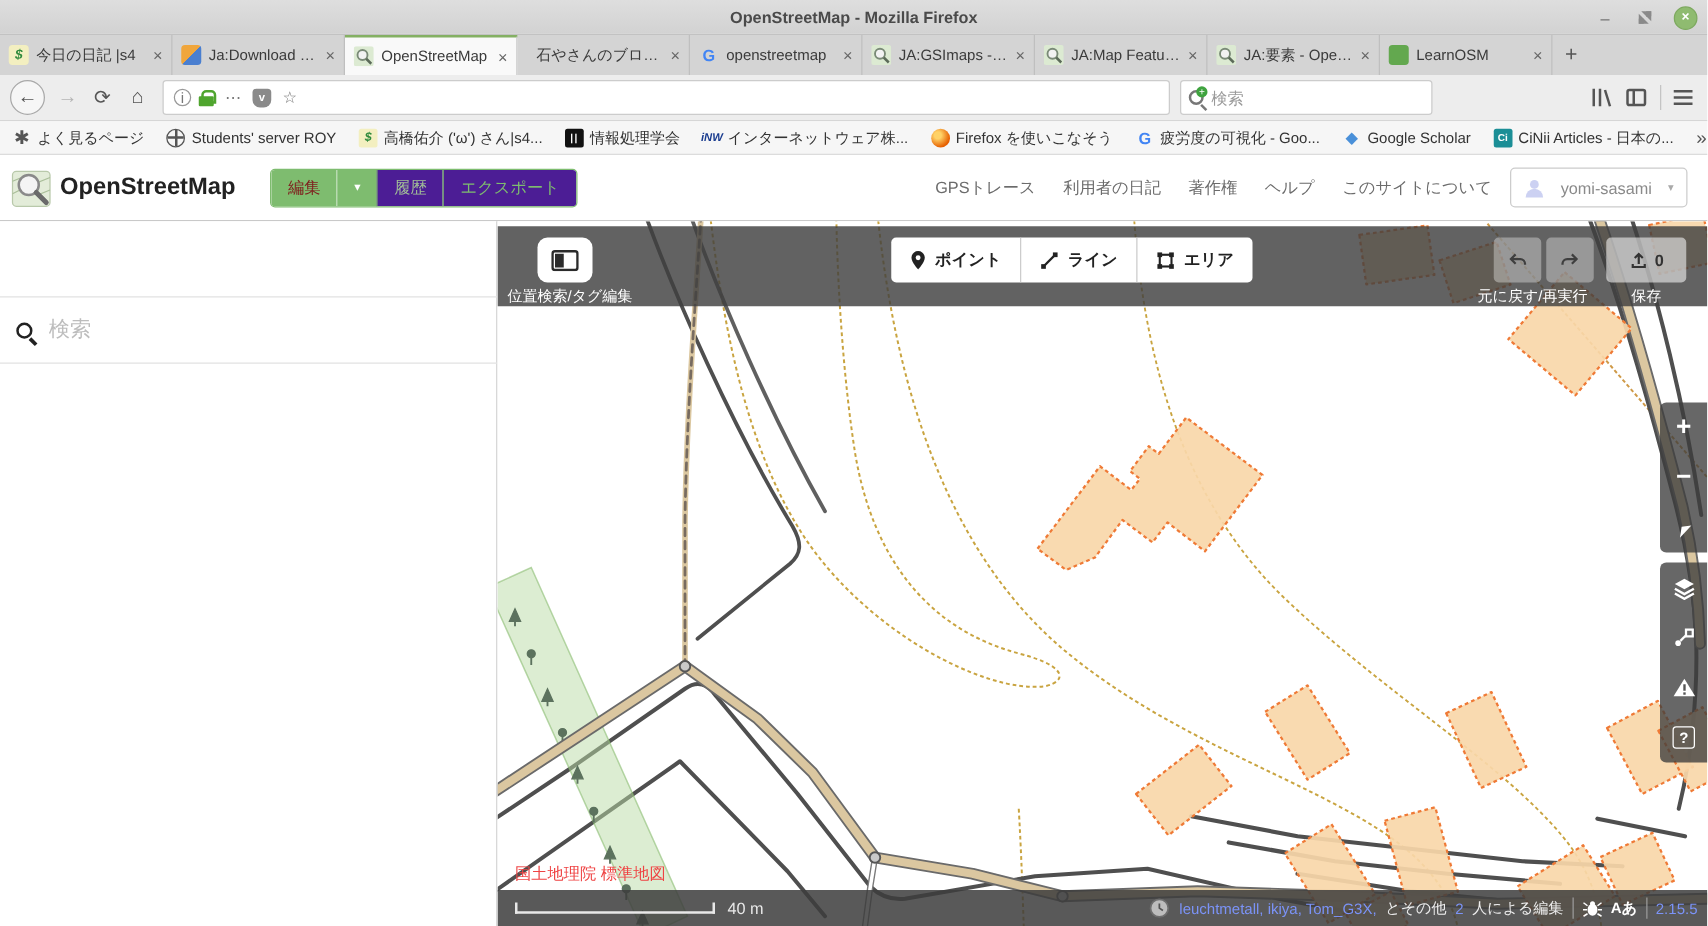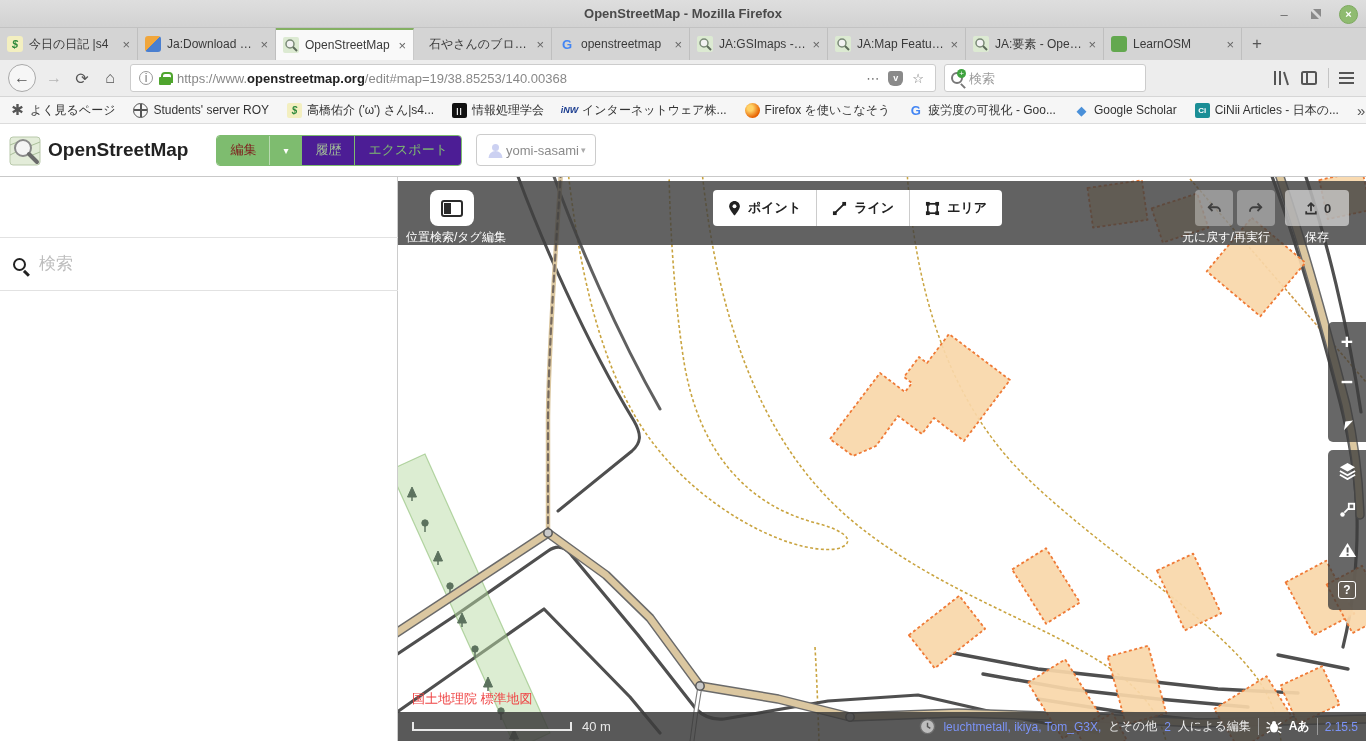--- a/index.html
+++ b/index.html
@@ -106,21 +106,21 @@
   #brand { font-size:19px; font-weight:bold; color:#222; margin-left:6px; }
   #editgroup { display:flex; height:31px; border:1px solid #7ebc6f; border-radius:4px;
     overflow:hidden; margin-left:28px; font-size:13px; }
   #editgroup .seg { display:flex; align-items:center; padding:0 13px; }
   .seg.green { background:#7ebc6f; color:#7f1d1d; }
   .seg.caret { background:#7ebc6f; color:#fff; padding:0 9px; border-left:1px solid rgba(255,255,255,.45); font-size:10px; }
   .seg.white { background:#4c1d95; border-left:1px solid #7ebc6f; }
   .seg.hist { color:#a3c097; }
   .seg.expo { color:#7ebc6f; }
   #osm-links { margin-left:auto; display:flex; align-items:center; gap:22px; font-size:13px; color:#6b6b6b; }
-  #userchip { display:flex; align-items:center; gap:2px; border:1px solid #ccc; border-radius:4px;
+  #userchip { display:flex; align-items:center; gap:13px; border:1px solid #ccc; border-radius:4px;
     height:32px; padding:0 10px; margin-left:14px; margin-right:8px; color:#8a8a8a; font-size:13px; }
   #userchip .caret { color:#aaa; font-size:9px; }
 
   
   #sidebar { left:0; top:177px; width:398px; height:564px; background:#fff;
     border-right:1px solid #ccc; }
   #sb-heading { left:0; top:22px; width:398px; text-align:center; font-size:15px;
     font-weight:bold; color:#161616; }
   .sb-divider { left:0; width:398px; height:1px; background:#e2e2e2; }
   #sb-search { left:0; top:61px; width:398px; height:52px; display:flex; align-items:center; padding:0 13px; }
@@ -257,21 +257,20 @@
 </div>
 
 <div class="abs" id="navbar">
   <span class="navicon" id="back-btn">←</span>
   <span class="navicon" id="fwd-btn">→</span>
   <span class="navicon">⟳</span>
   <span class="navicon">⌂</span>
   <div id="urlbar">
     <span class="info">i</span>
     <span class="lock"></span>
-    <span class="urltext"><span>https://www.</span><b>openstreetmap.org</b><span>/edit#map=19/38.85253/140.00368</span></span>
     <span class="uicon">⋯</span>
     <span class="pocket">v</span>
     <span class="uicon">☆</span>
   </div>
   <div id="searchbox">
     <span class="mag">
         <span class="plus">+</span>
       </span>
     <input type="text" placeholder="検索" style="">
   </div>
@@ -344,20 +343,27 @@
       <circle cx="15" cy="15" r="8" fill="#f4f4f4" stroke="#8a8a8a" stroke-width="2"></circle>
       <line x1="21" y1="21" x2="29" y2="29" stroke="#6a6a6a" stroke-width="4" stroke-linecap="round"></line>
     </svg>
   <span id="brand">OpenStreetMap</span>
   <div id="editgroup">
     <span class="seg green">編集</span>
     <span class="seg caret">▾</span>
     <span class="seg white hist">履歴</span>
     <span class="seg white expo">エクスポート</span>
   </div>
+  <div id="osm-links">
+    <span>GPSトレース</span>
+    <span>利用者の日記</span>
+    <span>著作権</span>
+    <span>ヘルプ</span>
+    <span>このサイトについて</span>
+  </div>
   <div id="userchip">
     <svg width="17" height="17" viewBox="0 0 17 17">
         <circle cx="8.5" cy="5.5" r="3.5" fill="#ccd1f2"></circle>
         <path d="M1.5 16 a7 7 0 0 1 14 0 z" fill="#ccd1f2"></path>
       </svg>
     <span>yomi-sasami</span>
     <span class="caret">▾</span>
   </div>
 </div>
 

